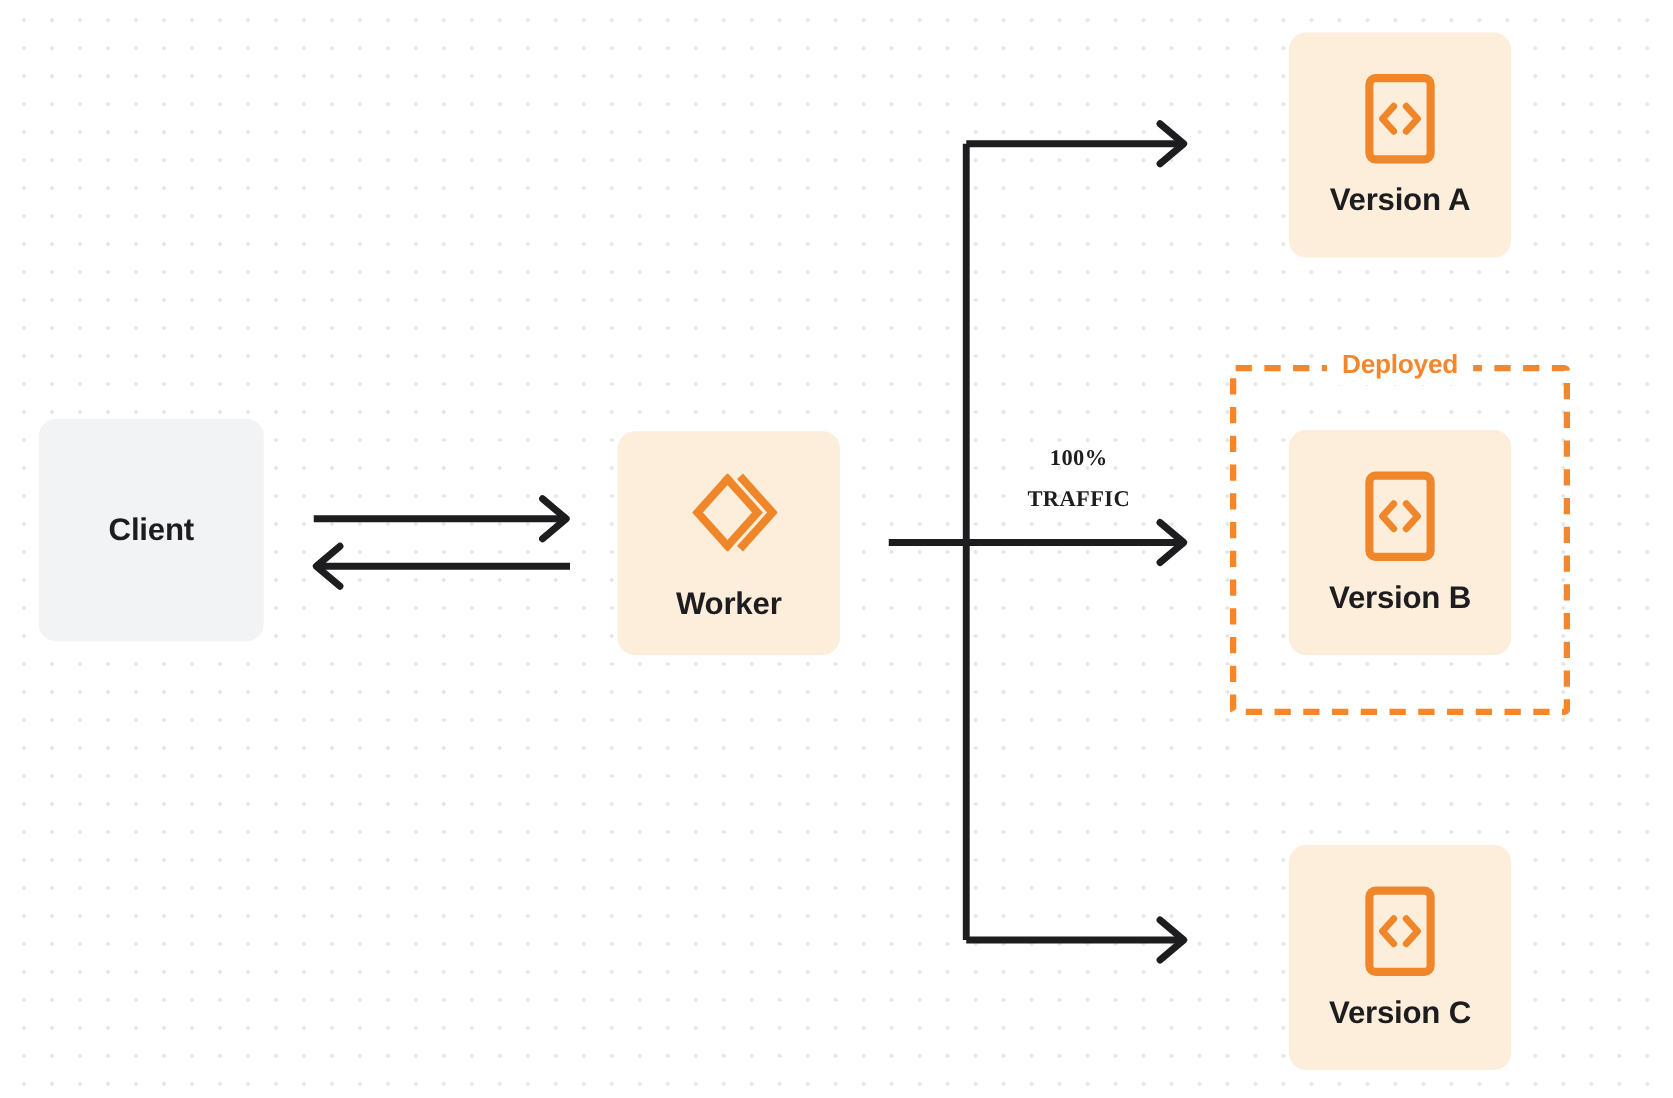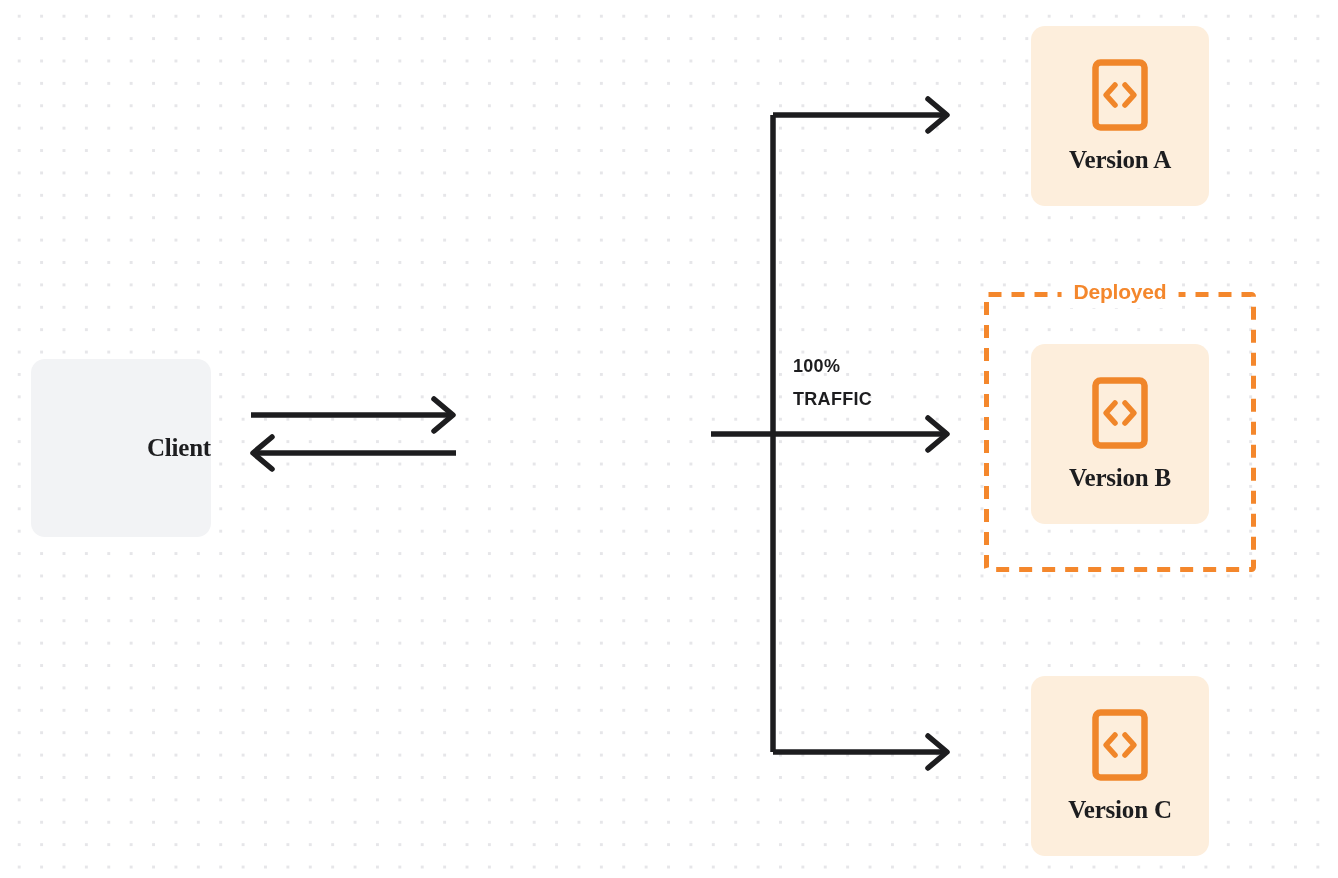--- a/index.html
+++ b/index.html
@@ -22,37 +22,35 @@
 
   
   .node {
     position: absolute;
     border-radius: 14px;
     display: flex;
     flex-direction: column;
     align-items: center;
     justify-content: center;
     box-sizing: border-box;
-    font-family: Liberation Serif, serif;
   }
   .node-label {
     font-size: 25px;
     font-weight: 700;
     color: #1d1d1f;
     letter-spacing: -0.2px;
     white-space: nowrap;
   }
 
   .client-node {
     left: 31px;
-    top: 359px;
+    top: 335px;
     width: 180px;
     height: 178px;
     background: #f2f3f5;
-    align-items: flex-end;
   }
 
   .worker-node {
     left: 494px;
     top: 345px;
     width: 178px;
     height: 179px;
     background: #fdeedc;
     gap: 18px;
   }
@@ -110,26 +108,27 @@
     height: 878px;
     pointer-events: none;
   }
 
   
   .traffic-label {
     position: absolute;
     left: 793px;
     top: 350px;
     width: 140px;
-    text-align: left;
+    text-align: center;
     font-size: 18px;
     font-weight: 700;
     color: #1d1d1f;
     line-height: 33px;
     letter-spacing: 0.3px;
+    font-family: Liberation Serif, serif;
   }
 </style>
 </head>
 <body>
 
 <div id="canvas">
 
   <svg class="connectors" viewBox="0 0 1338 878" width="1338" height="878">
     <g fill="none" stroke="#1d1d1f" stroke-width="5.5" stroke-linecap="butt" stroke-linejoin="miter">
 
@@ -155,20 +154,32 @@
 
   <div class="traffic-label">
     <div>100%</div>
     <div>TRAFFIC</div>
   </div>
 
   <div class="node client-node">
     <span class="node-label">Client</span>
   </div>
 
+  <div class="node worker-node">
+    <span class="icon-wrap">
+      <svg width="78" height="78" viewBox="0 0 78 78" aria-hidden="true">
+        <g fill="none" stroke="#f0862a" stroke-width="6.4" stroke-linecap="butt" stroke-linejoin="miter">
+          <polyline points="40,10 14,39 40,68"></polyline>
+          <polyline points="36,10 62,39 36,68"></polyline>
+          <polyline points="48,10 74,39 48,68"></polyline>
+        </g>
+      </svg>
+    </span>
+    <span class="node-label">Worker</span>
+  </div>
 
   <div class="deployed-frame">
     <svg width="272" height="280" viewBox="0 0 272 280" aria-hidden="true">
       <rect x="2.5" y="2.5" width="267" height="275" rx="2" ry="2" fill="none" stroke="#f4872c" stroke-width="5" stroke-dasharray="13 10" stroke-linecap="butt"></rect>
     </svg>
     <span class="deployed-label">Deployed</span>
   </div>
 
   <div class="node version-node version-a">
     <span class="icon-wrap">

